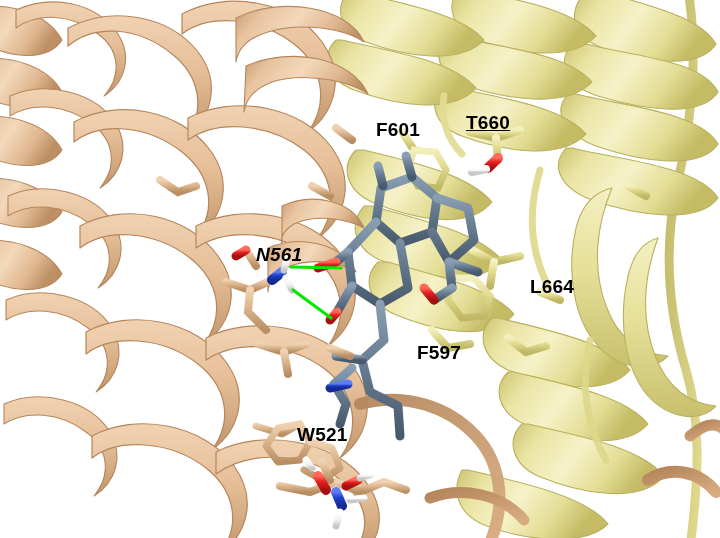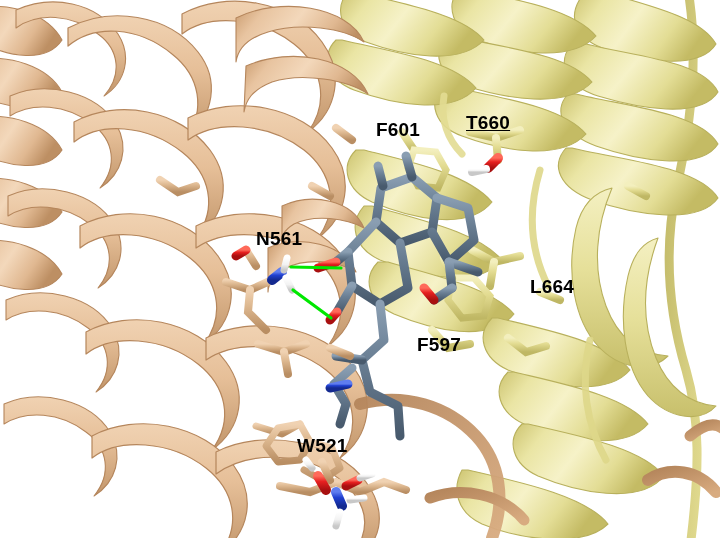--- a/index.html
+++ b/index.html
@@ -277,18 +277,18 @@
 
       <g stroke="#00e800" stroke-width="3.2" stroke-linecap="round">
         <line x1="291" y1="267" x2="341" y2="268"></line>
         <line x1="293" y1="290" x2="331" y2="318"></line>
       </g>
     </g>
   </svg>
 
   <div class="res-label" style="left:376px;top:120px;">F601</div>
   <div class="res-label" style="left:466px;top:113px;text-decoration:underline;">T660</div>
-  <div class="res-label" style="left:256px;top:229px;">N561</div>
+  <div class="res-label" style="left:256px;top:245px;font-style:italic;">N561</div>
   <div class="res-label" style="left:530px;top:277px;">L664</div>
-  <div class="res-label" style="left:417px;top:335px;">F597</div>
-  <div class="res-label" style="left:297px;top:425px;margin-top:11px;">W521</div>
+  <div class="res-label" style="left:417px;top:343px;">F597</div>
+  <div class="res-label" style="left:297px;top:425px;">W521</div>
 
 </div>
 
 </body></html>

